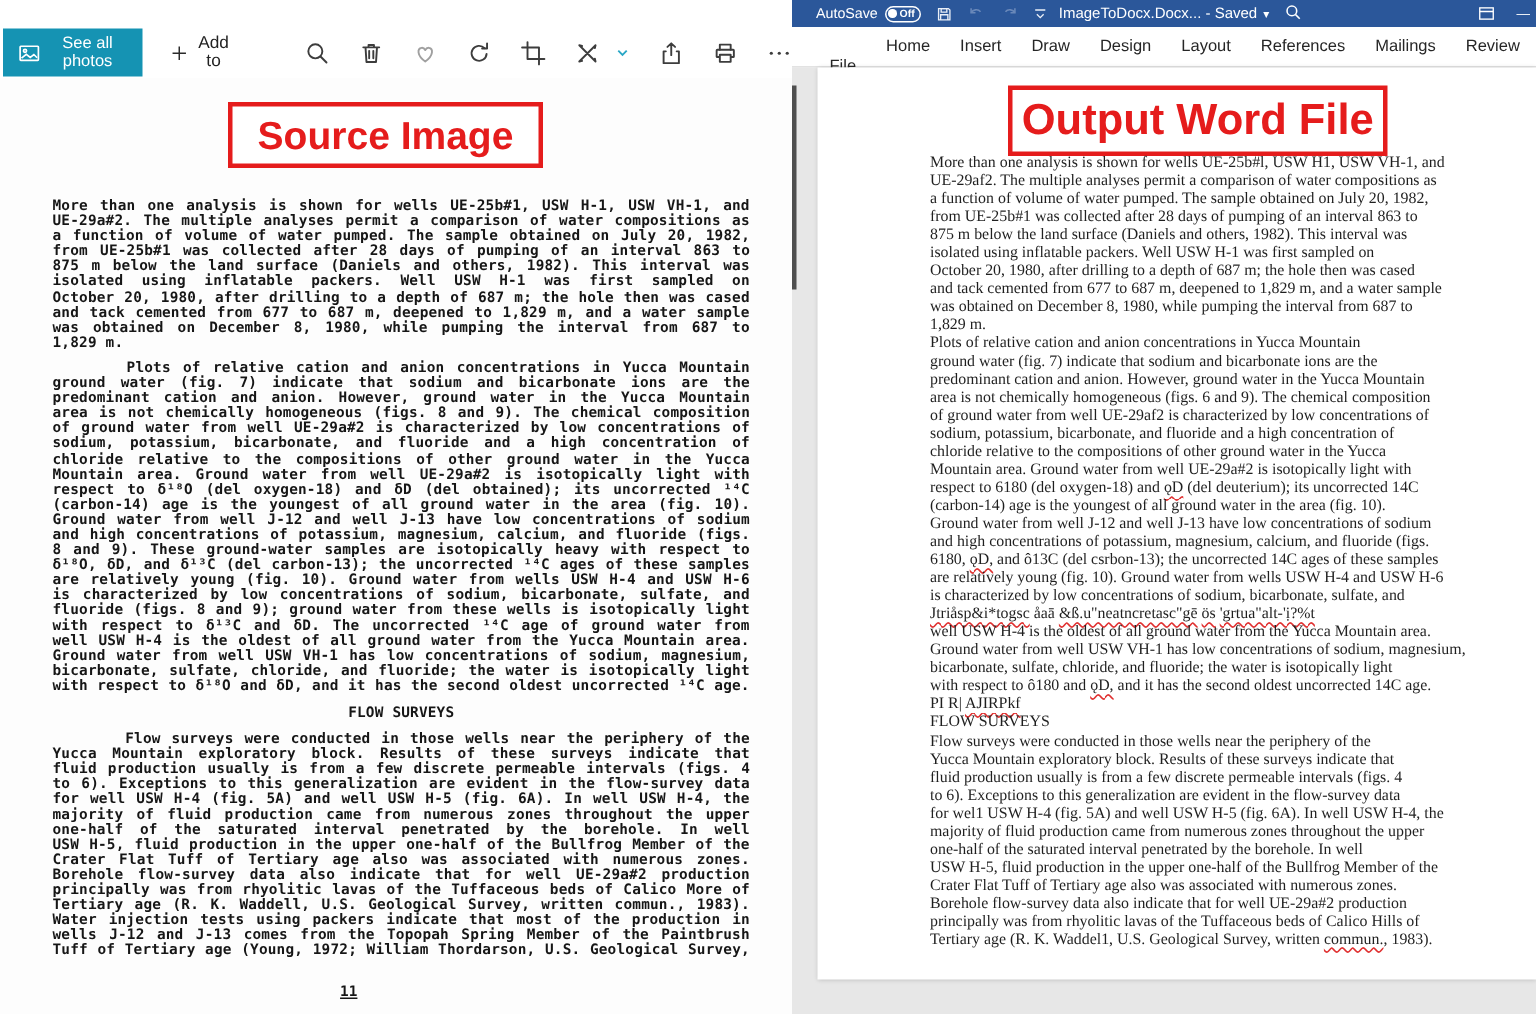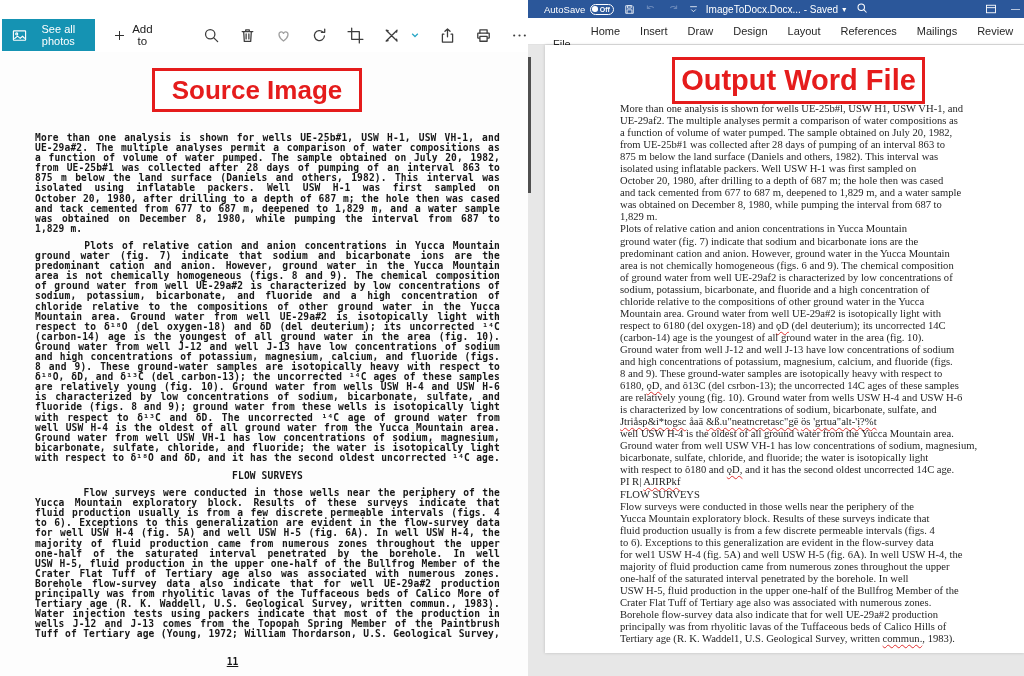--- a/index.html
+++ b/index.html
@@ -417,21 +417,21 @@
             </div>
             <div class="sline just">
               <span>respect</span>
               <span>to</span>
               <span>δ¹⁸O</span>
               <span>(del</span>
               <span>oxygen-18)</span>
               <span>and</span>
               <span>δD</span>
               <span>(del</span>
-              <span>deuterium);</span>
+              <span>obtained);</span>
               <span>its</span>
               <span>uncorrected</span>
               <span>¹⁴C</span>
             </div>
             <div class="sline just">
               <span>(carbon-14)</span>
               <span>age</span>
               <span>is</span>
               <span>the</span>
               <span>youngest</span>
@@ -928,21 +928,20 @@
             <div class="wline">predominant cation and anion. However, ground water in the Yucca Mountain</div>
             <div class="wline">area is not chemically homogeneous (figs. 6 and 9). The chemical composition</div>
             <div class="wline">of ground water from well UE-29af2 is characterized by low concentrations of</div>
             <div class="wline">sodium, potassium, bicarbonate, and fluoride and a high concentration of</div>
             <div class="wline">chloride relative to the compositions of other ground water in the Yucca</div>
             <div class="wline">Mountain area. Ground water from well UE-29a#2 is isotopically light with</div>
             <div class="wline"><span>respect to 6180 (del oxygen-18) and </span><span class="err">ǫD</span><span> (del deuterium); its uncorrected 14C</span></div>
             <div class="wline">(carbon-14) age is the youngest of all ground water in the area (fig. 10).</div>
             <div class="wline">Ground water from well J-12 and well J-13 have low concentrations of sodium</div>
             <div class="wline">and high concentrations of potassium, magnesium, calcium, and fluoride (figs.</div>
-            <div class="wline">8 and 9). These ground-water samples are isotopically heavy with respect to</div>
             <div class="wline"><span>6180, </span><span class="err">ǫD,</span><span> and ô13C (del csrbon-13); the uncorrected 14C ages of these samples</span></div>
             <div class="wline">are relatively young (fig. 10). Ground water from wells USW H-4 and USW H-6</div>
             <div class="wline">is characterized by low concentrations of sodium, bicarbonate, sulfate, and</div>
             <div class="wline"><span class="err">Jtriåsp&amp;i*togsc</span><span> åaā </span><span class="err">&amp;ß.u"neatncretasc"gē</span><span> </span><span class="err">ös</span><span> </span><span class="err">'grtua"alt-'ị?%t</span></div>
             <div class="wline">well USW H-4 is the oldest of all ground water from the Yucca Mountain area.</div>
             <div class="wline">Ground water from well USW VH-1 has low concentrations of sodium, magnesium,</div>
             <div class="wline">bicarbonate, sulfate, chloride, and fluoride; the water is isotopically light</div>
             <div class="wline"><span>with respect to ô180 and </span><span class="err">ǫD,</span><span> and it has the second oldest uncorrected 14C age.</span></div>
             <div class="wline"><span>PI R| </span><span class="err">AJIRPkf</span></div>
             <div class="wline">FLOW SURVEYS</div>

